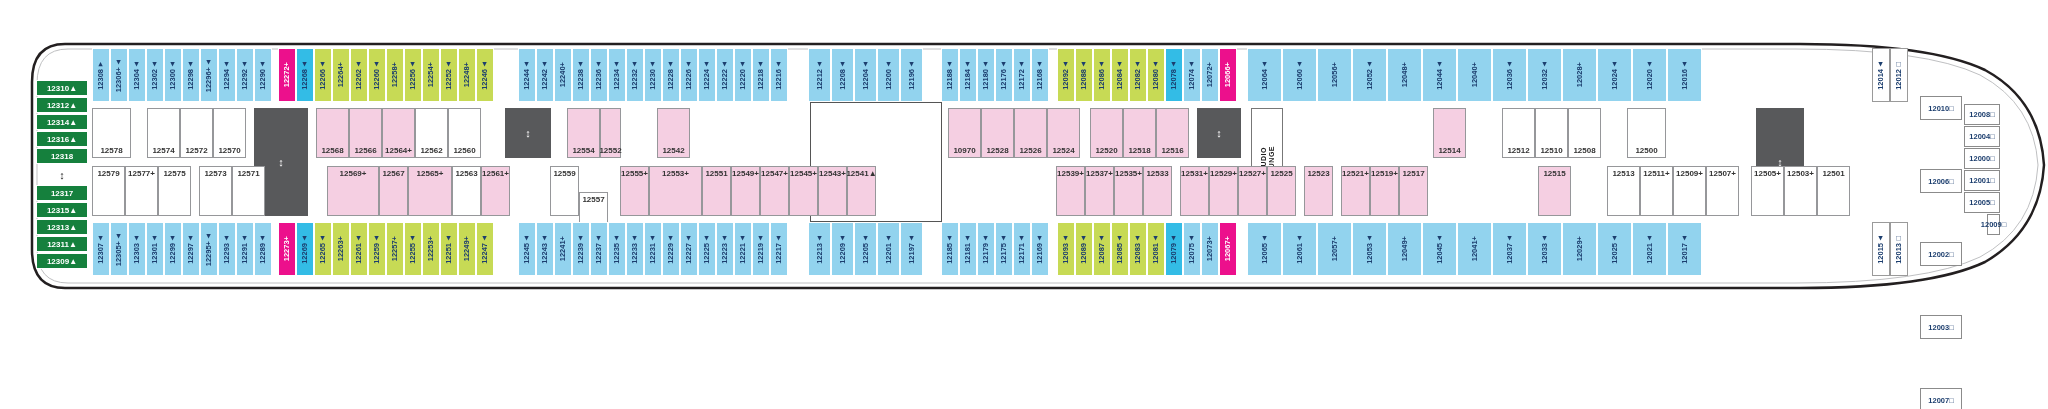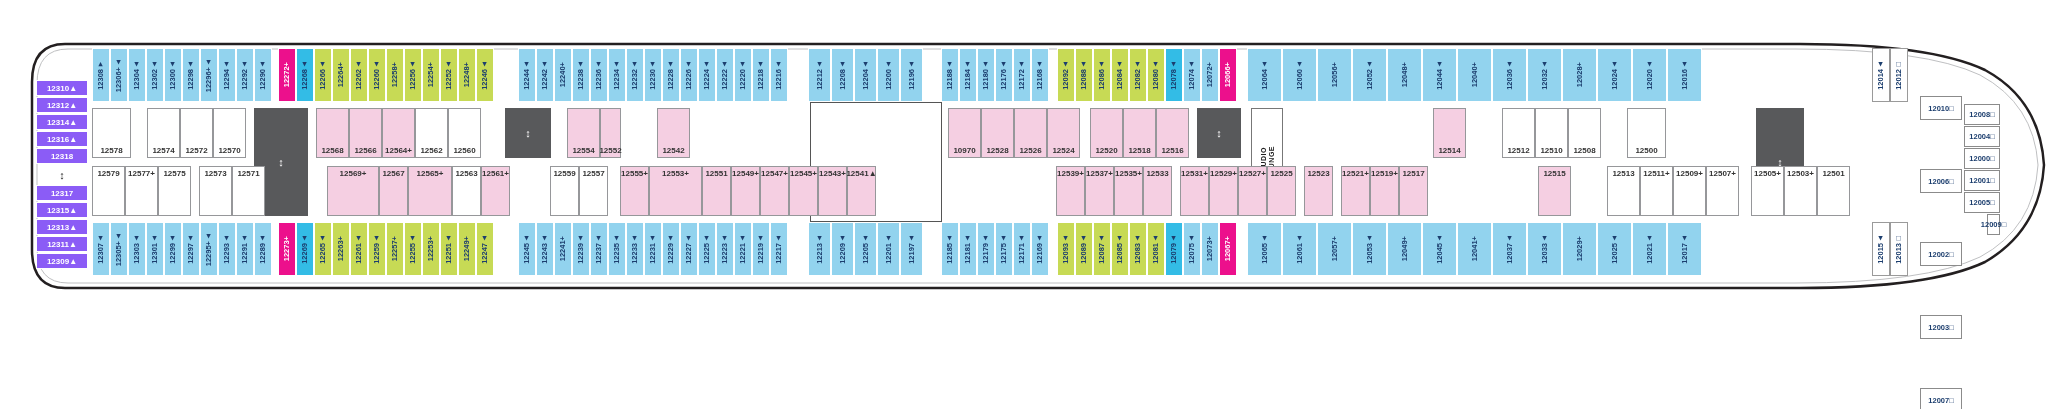--- a/index.html
+++ b/index.html
@@ -24,21 +24,21 @@
   .midcell.down{align-items:flex-start;padding-top:2px;}
   .pink{background:#f5cfe2;}
   .stairs{flex:none;box-sizing:border-box;height:50px;background:#58595b;color:#fff;display:flex;
           align-items:center;justify-content:center;font-size:11px;z-index:1;}
   .stairs.tall{height:108px;}
   .center-void{flex:none;box-sizing:border-box;height:120px;margin-top:-6px;background:#fff;border:1.5px solid #555;}
   .lounge{flex:none;box-sizing:border-box;height:108px;background:#fff;border:1px solid #777;
           display:flex;align-items:center;justify-content:center;gap:1px;}
   .lounge span{writing-mode:vertical-rl;transform:rotate(180deg);font-size:7px;font-weight:700;color:#222;letter-spacing:.5px;}
   .aftcol{position:absolute;left:36px;top:80px;width:52px;display:flex;flex-direction:column;z-index:2;}
-  .aftcell{box-sizing:border-box;height:16px;margin-bottom:1px;background:#8b5cf6;color:#fff;font-size:8px;
+  .aftcell{box-sizing:border-box;height:16px;margin-bottom:1px;background:#15803d;color:#fff;font-size:8px;
            font-weight:700;display:flex;align-items:center;justify-content:center;border:1px solid #fff;}
   .aftstairs{height:20px;display:flex;align-items:center;justify-content:center;color:#222;font-size:11px;}
   .bowcol{position:absolute;display:flex;flex-direction:column;z-index:2;}
   .bowcell{box-sizing:border-box;margin-bottom:1px;background:#fff;border:1px solid #8b8b8b;
            font-size:7.5px;font-weight:700;color:#1c3e6e;display:flex;align-items:center;justify-content:center;}
 </style>
 </head>
 <body>
 
 <div class="canvas">
@@ -440,21 +440,21 @@
       </div>
       <div class="midcell down" style="width: 29px;">
         <span>12563</span>
       </div>
       <div class="midcell down pink" style="width: 29px;">
         <span>12561+</span>
       </div>
       <div class="midcell down" style="width: 29px; margin-left: 40px;">
         <span>12559</span>
       </div>
-      <div class="midcell down" style="width: 29px;">
+      <div class="midcell down" style="width: 29px; margin-top: 26px;">
         <span>12557</span>
       </div>
       <div class="sp" style="width: 12px;"></div>
       <div class="midcell down pink" style="width: 29px;">
         <span>12555+</span>
       </div>
       <div class="midcell down pink" style="width: 53px;">
         <span>12553+</span>
       </div>
       <div class="midcell down pink" style="width: 29px;">

